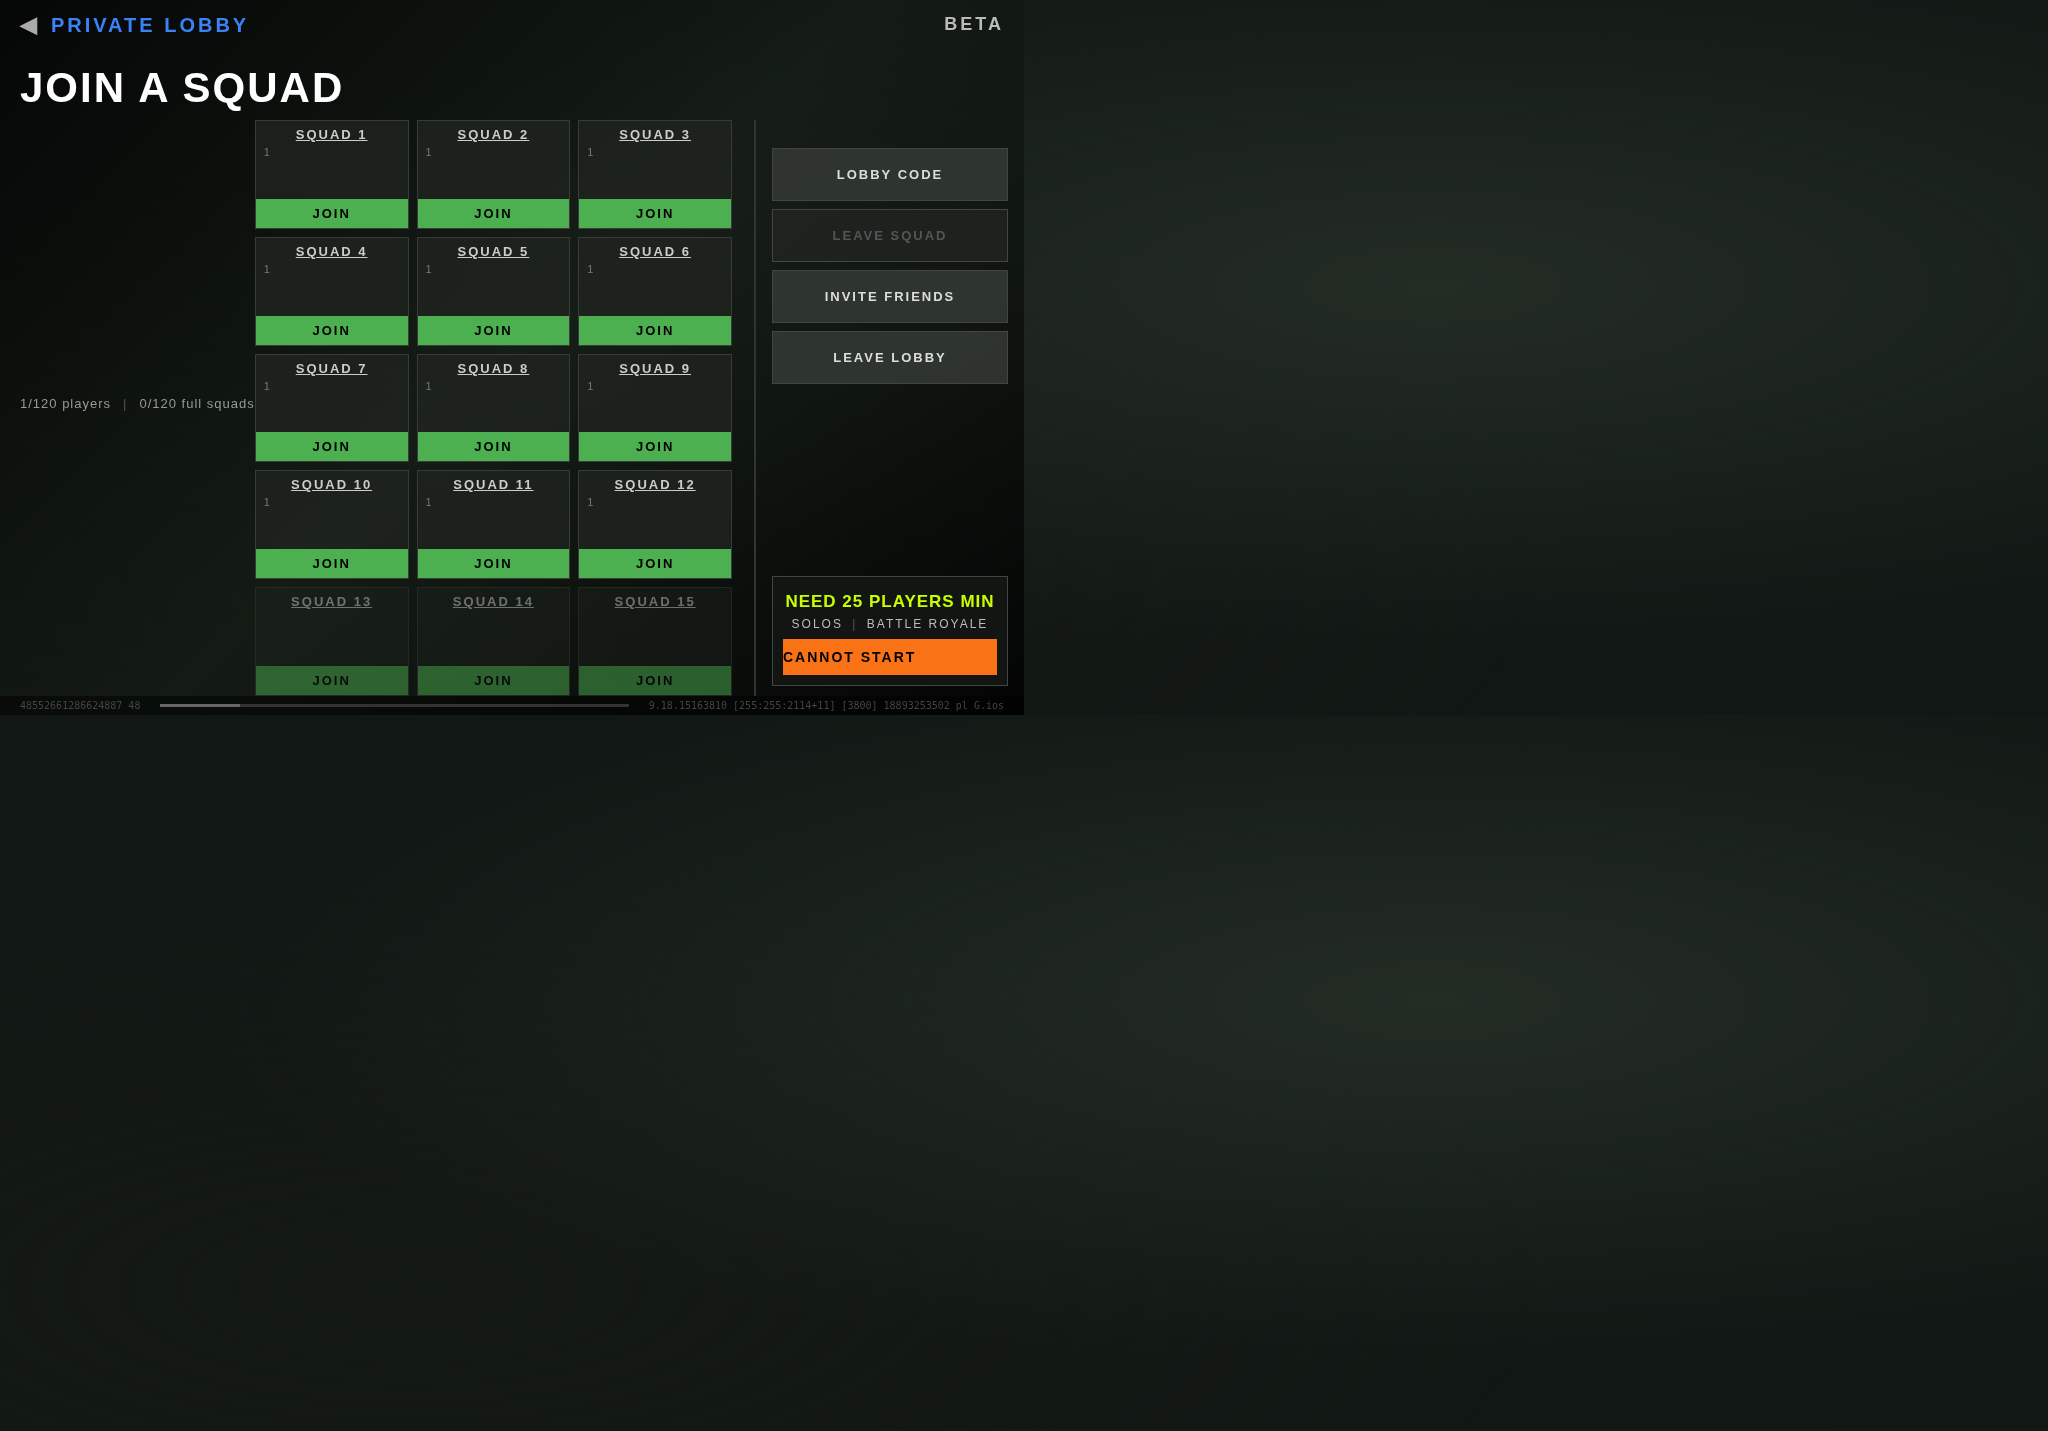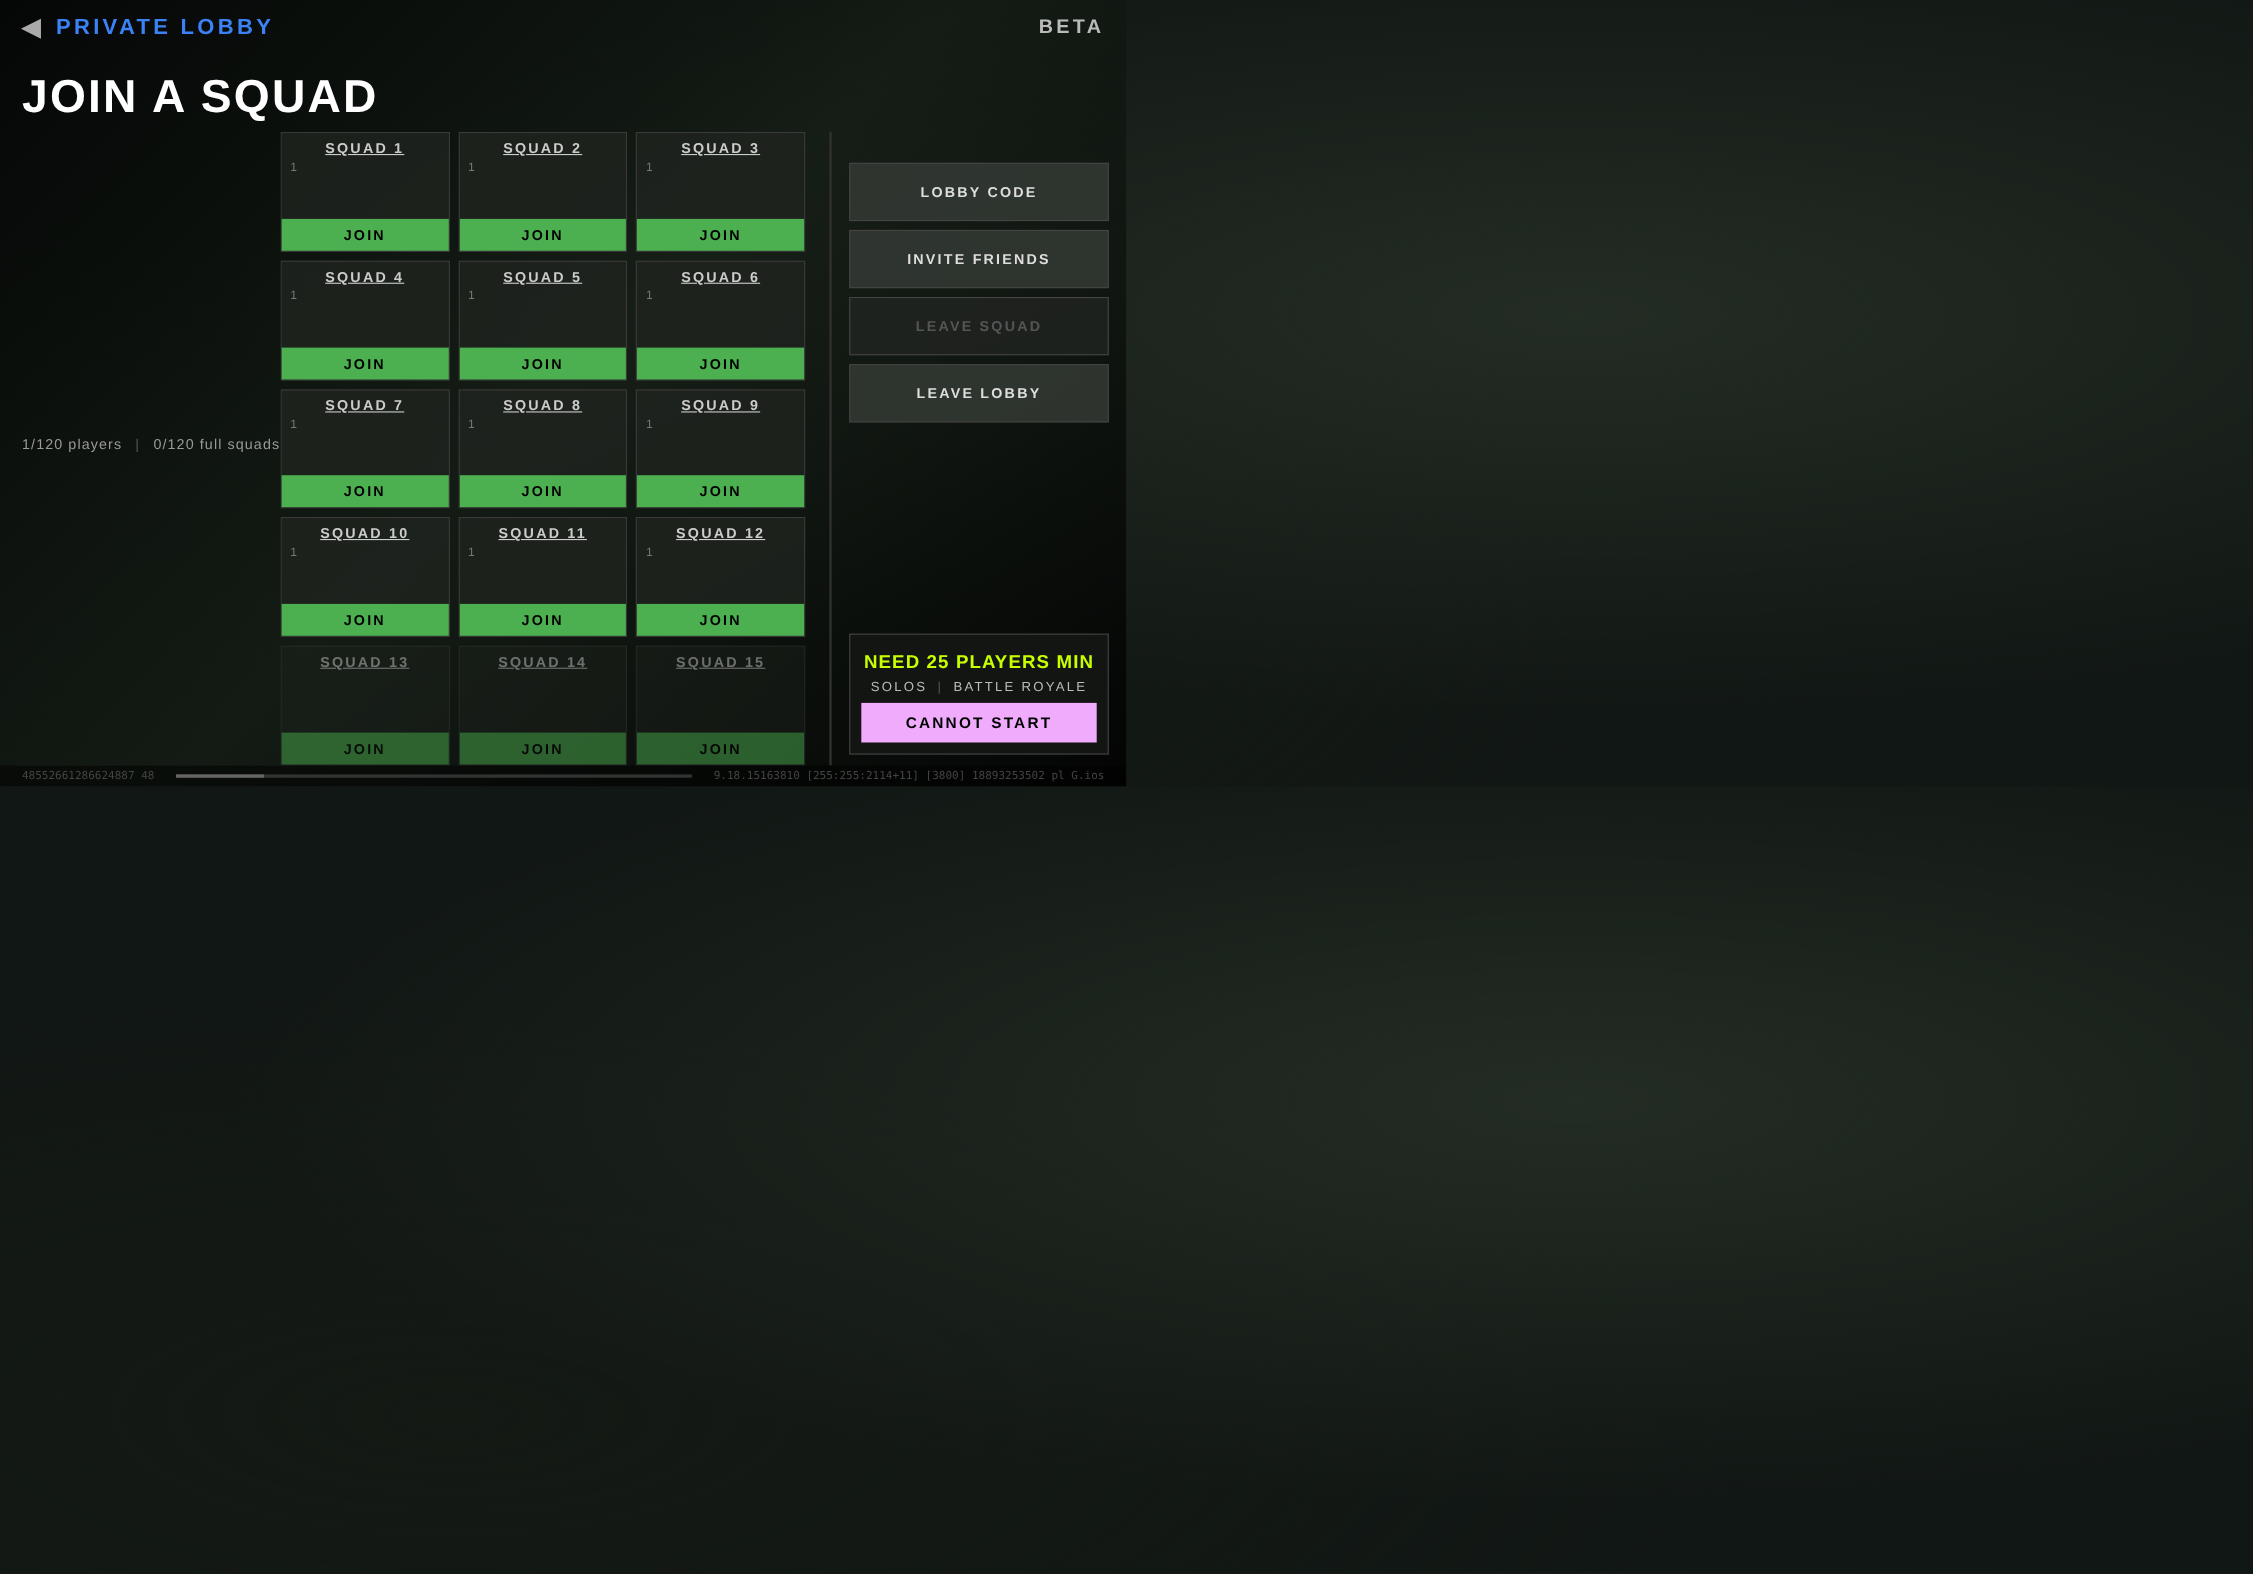--- a/index.html
+++ b/index.html
@@ -239,26 +239,26 @@
       text-transform: uppercase;
       margin-bottom: 8px;
     }
 
     .warning-sub .sep {
       color: #555;
       margin: 0 4px;
     }
 
     .cannot-start-btn {
-      background: #f0abfc;
+      background: #f97316;
       color: #000;
       font-weight: 900;
       font-size: 14px;
       letter-spacing: 2px;
-      text-align: center;
+      text-align: left;
       padding: 10px 0;
       text-transform: uppercase;
       cursor: default;
       width: 100%;
     }
 
     
     .bottom-bar {
       display: flex;
       justify-content: space-between;
@@ -398,22 +398,22 @@
             <button class="join-btn">JOIN</button>
           </div>
         </div>
     </div>
 
     <div class="divider"></div>
 
     <div class="sidebar">
 
       <button class="sidebar-btn">LOBBY CODE</button>
+      <button class="sidebar-btn disabled">LEAVE SQUAD</button>
       <button class="sidebar-btn">INVITE FRIENDS</button>
-      <button class="sidebar-btn disabled">LEAVE SQUAD</button>
       <button class="sidebar-btn">LEAVE LOBBY</button>
 
       <div class="spacer"></div>
 
       <div class="warning-block">
         <div class="warning-main">NEED 25 PLAYERS MIN</div>
         <div class="warning-sub">
           <span>SOLOS</span>
           <span class="sep">|</span>
           <span>BATTLE ROYALE</span>

